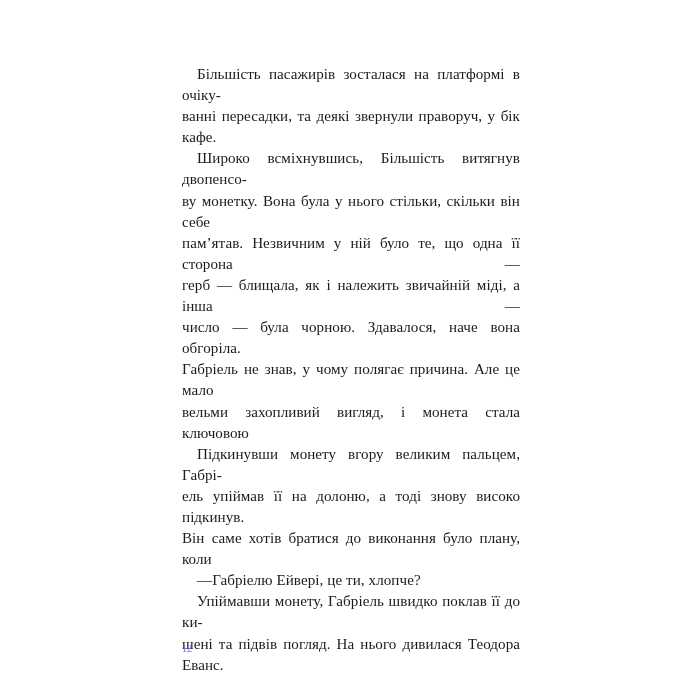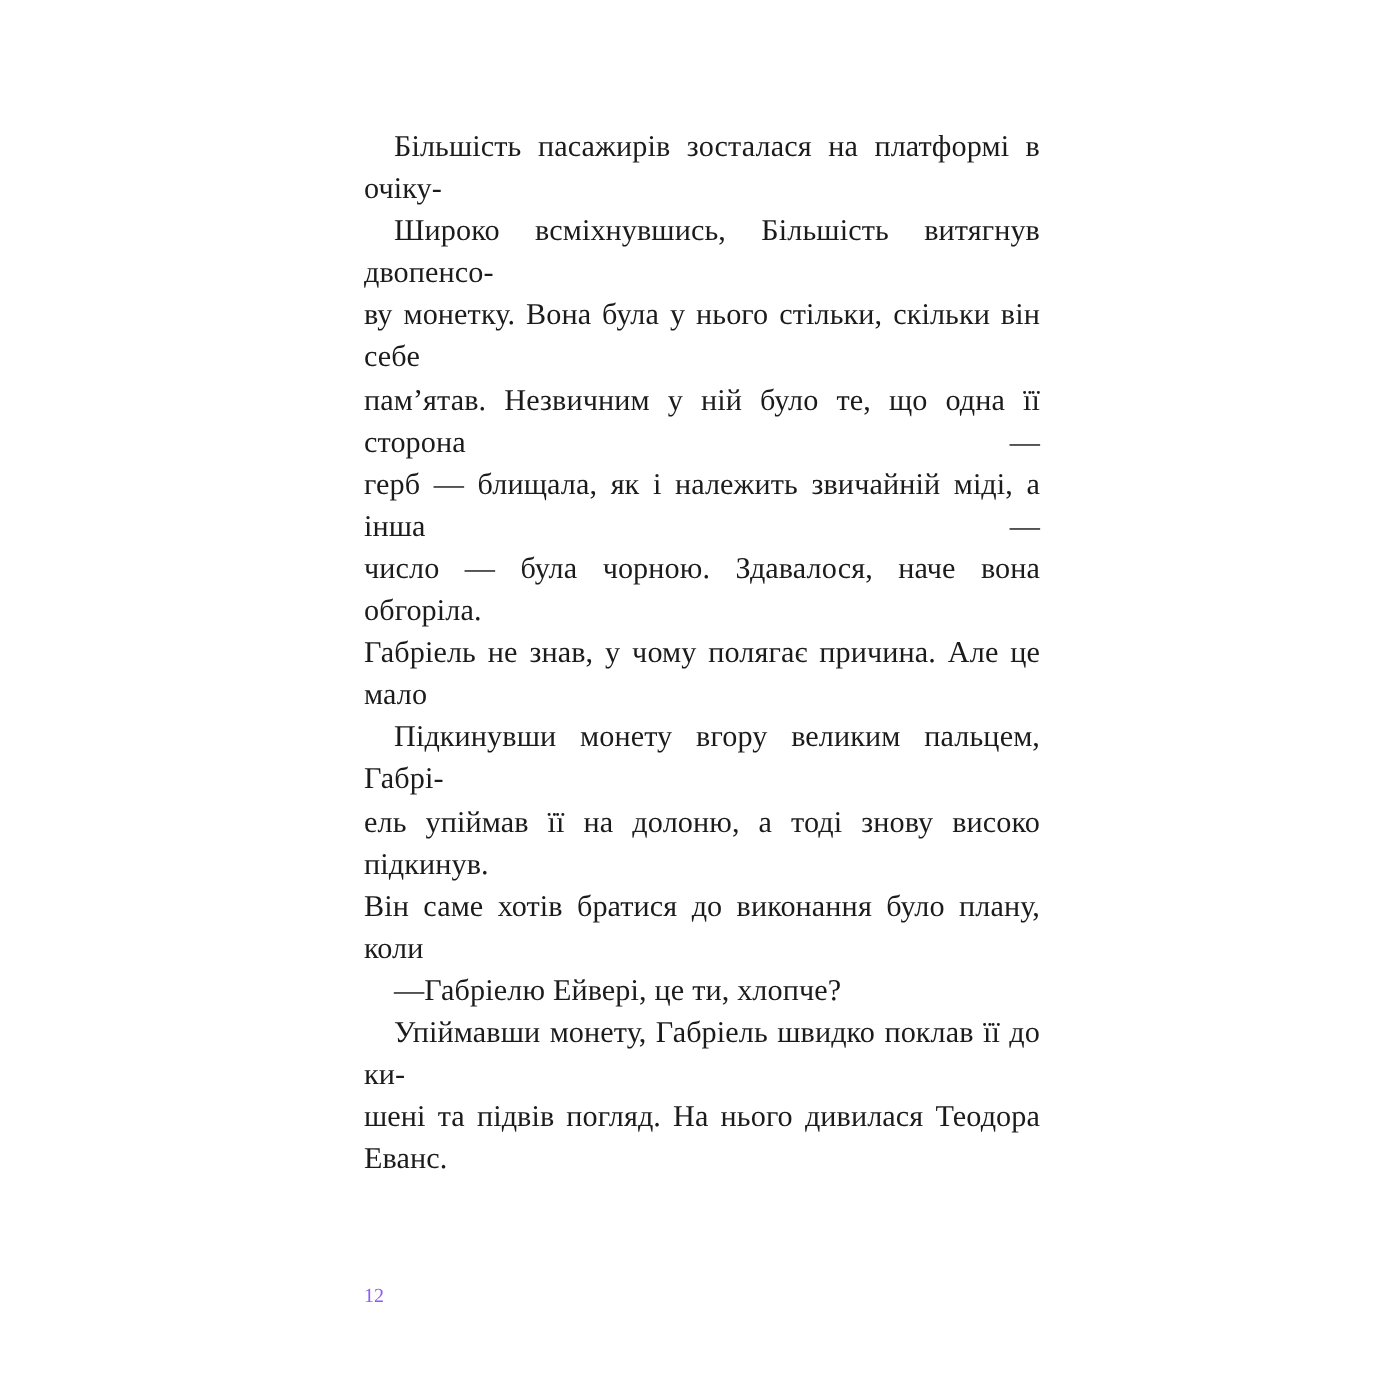--- a/index.html
+++ b/index.html
@@ -70,29 +70,31 @@
 </style>
 </head>
 <body>
 
 <div class="page">
 
   <div class="text-block">
 
     <p class="para">
       <span class="line first">Більшість пасажирів зосталася на платформі в очіку-</span>
+      <span class="line endline">ванні пересадки, та деякі звернули праворуч, у бік кафе.</span>
     </p>
 
     <p class="para">
       <span class="line first">Широко всміхнувшись, Більшість витягнув двопенсо-</span>
       <span class="line">ву монетку. Вона була у нього стільки, скільки він себе</span>
       <span class="line">пам’ятав. Незвичним у ній було те, що одна її сторона —</span>
       <span class="line">герб — блищала, як і належить звичайній міді, а інша —</span>
       <span class="line">число — була чорною. Здавалося, наче вона обгоріла.</span>
       <span class="line">Габріель не знав, у чому полягає причина. Але це мало</span>
+      <span class="line">вельми захопливий вигляд, і монета стала ключовою</span>
     </p>
 
     <p class="para">
       <span class="line first">Підкинувши монету вгору великим пальцем, Габрі-</span>
       <span class="line">ель упіймав її на долоню, а тоді знову високо підкинув.</span>
       <span class="line">Він саме хотів братися до виконання було плану, коли</span>
     </p>
 
     <p class="para">
       <span class="line first endline">—Габріелю Ейвері, це ти, хлопче?</span>

